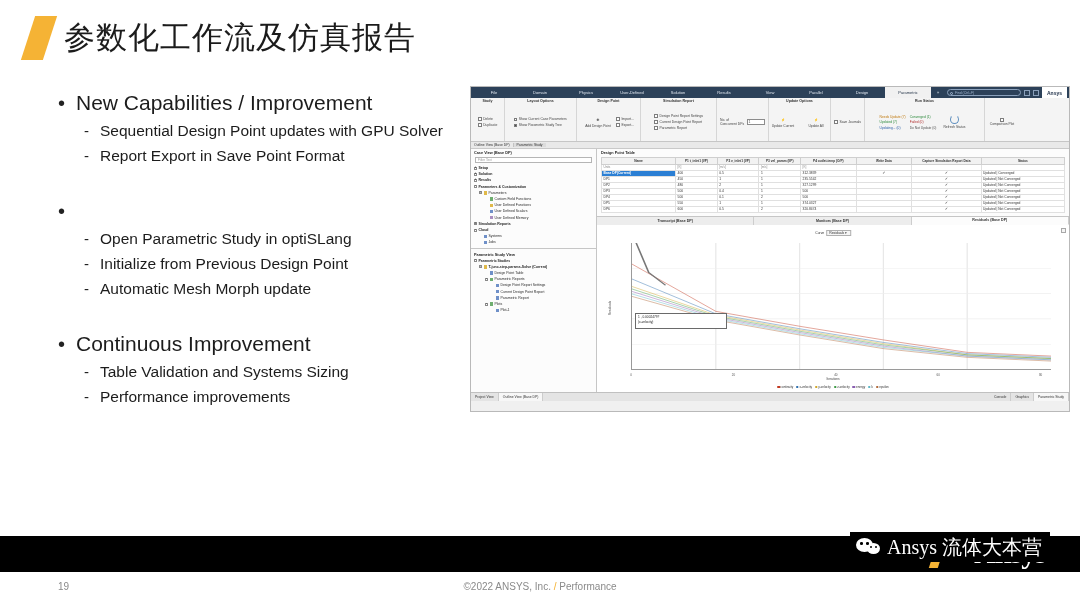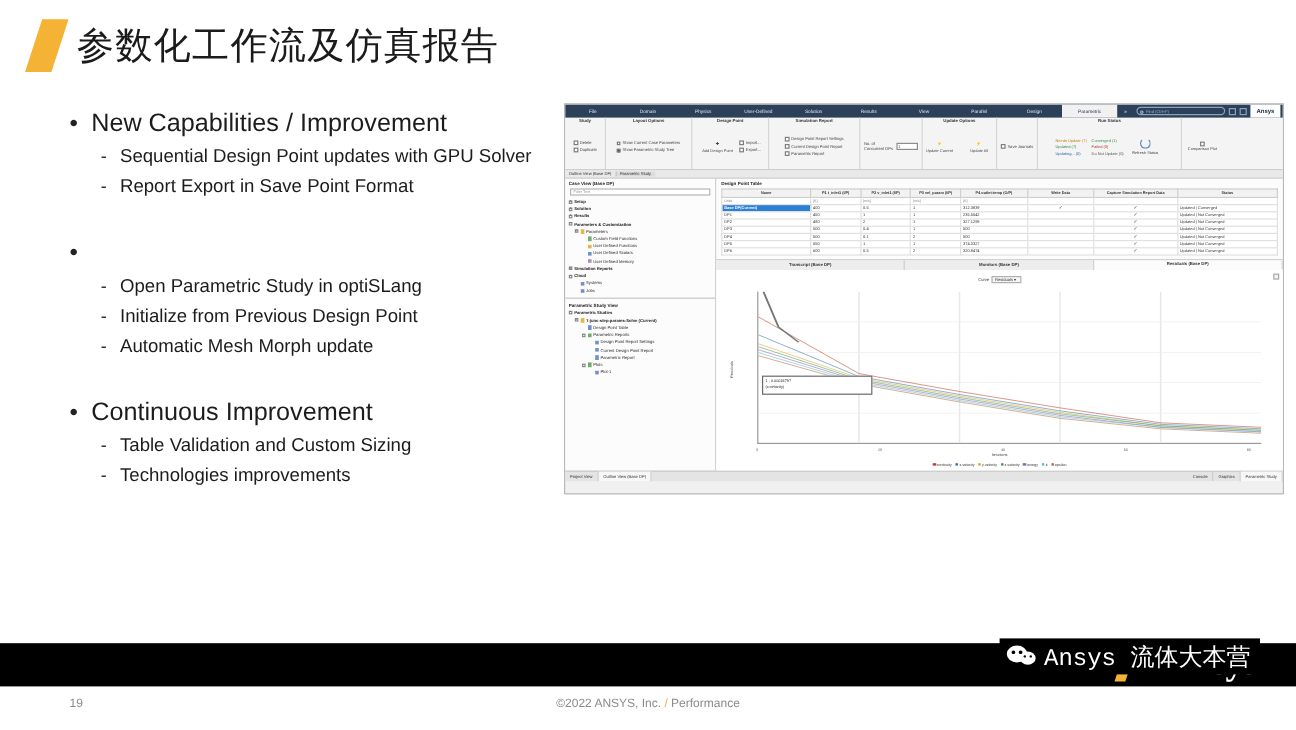--- a/index.html
+++ b/index.html
@@ -207,21 +207,21 @@
     background:#000; display:flex; align-items:center; padding:0 8px 0 6px; gap:7px;
   }
   .wechat-ico { position:relative; width:24px; height:18px; }
   .wechat-ico .bub-a {
     position:absolute; left:0; top:0; width:17px; height:14px; background:#fff; border-radius:50%;
   }
   .wechat-ico .bub-b {
     position:absolute; right:0; top:5px; width:13px; height:11px; background:#fff; border-radius:50%;
   }
   .wechat-ico .dot { position:absolute; width:2.6px;height:2.6px;background:#000;border-radius:50%; }
-  #wechat-text { color:#fff; font-size:20px; font-family:Liberation Mono, monospace; white-space:nowrap;text-align:right; }
+  #wechat-text { color:#fff; font-size:20px; font-family:Liberation Serif, serif; white-space:nowrap;text-align:right; }
 
   #page-num { position:absolute; left:58px; bottom:16px; font-size:10px; color:#8a8a8a; }
   #copyright { position:absolute; left:50%; transform:translateX(-50%); bottom:16px; font-size:10px; color:#8a8a8a; }
   #copyright .cslash { color:#F5B335; }
 </style>
 </head>
 <body>
 
 <div id="slide-title-row">
   <div class="title-slash"></div>
@@ -257,25 +257,25 @@
       <div class="b2-dash">-</div>
       <div class="b2-text">Automatic Mesh Morph update</div>
     </div>
     <div class="group-gap"></div>
     <div class="b1">
       <div class="b1-bullet">•</div>
       <div class="b1-text">Continuous Improvement</div>
     </div>
     <div class="b2">
       <div class="b2-dash">-</div>
-      <div class="b2-text">Table Validation and Custom Sizing</div>
+      <div class="b2-text">Table Validation and Systems Sizing</div>
     </div>
     <div class="b2">
       <div class="b2-dash">-</div>
-      <div class="b2-text">Technologies improvements</div>
+      <div class="b2-text">Performance improvements</div>
     </div>
   </div>
 
 <div id="app-shot">
 
   <div class="ribbon-tabs">
     <div id="ribbon-tabs-host" style="display:flex;">
         <div class="rt">File</div>
         <div class="rt">Domain</div>
         <div class="rt">Physics</div>

